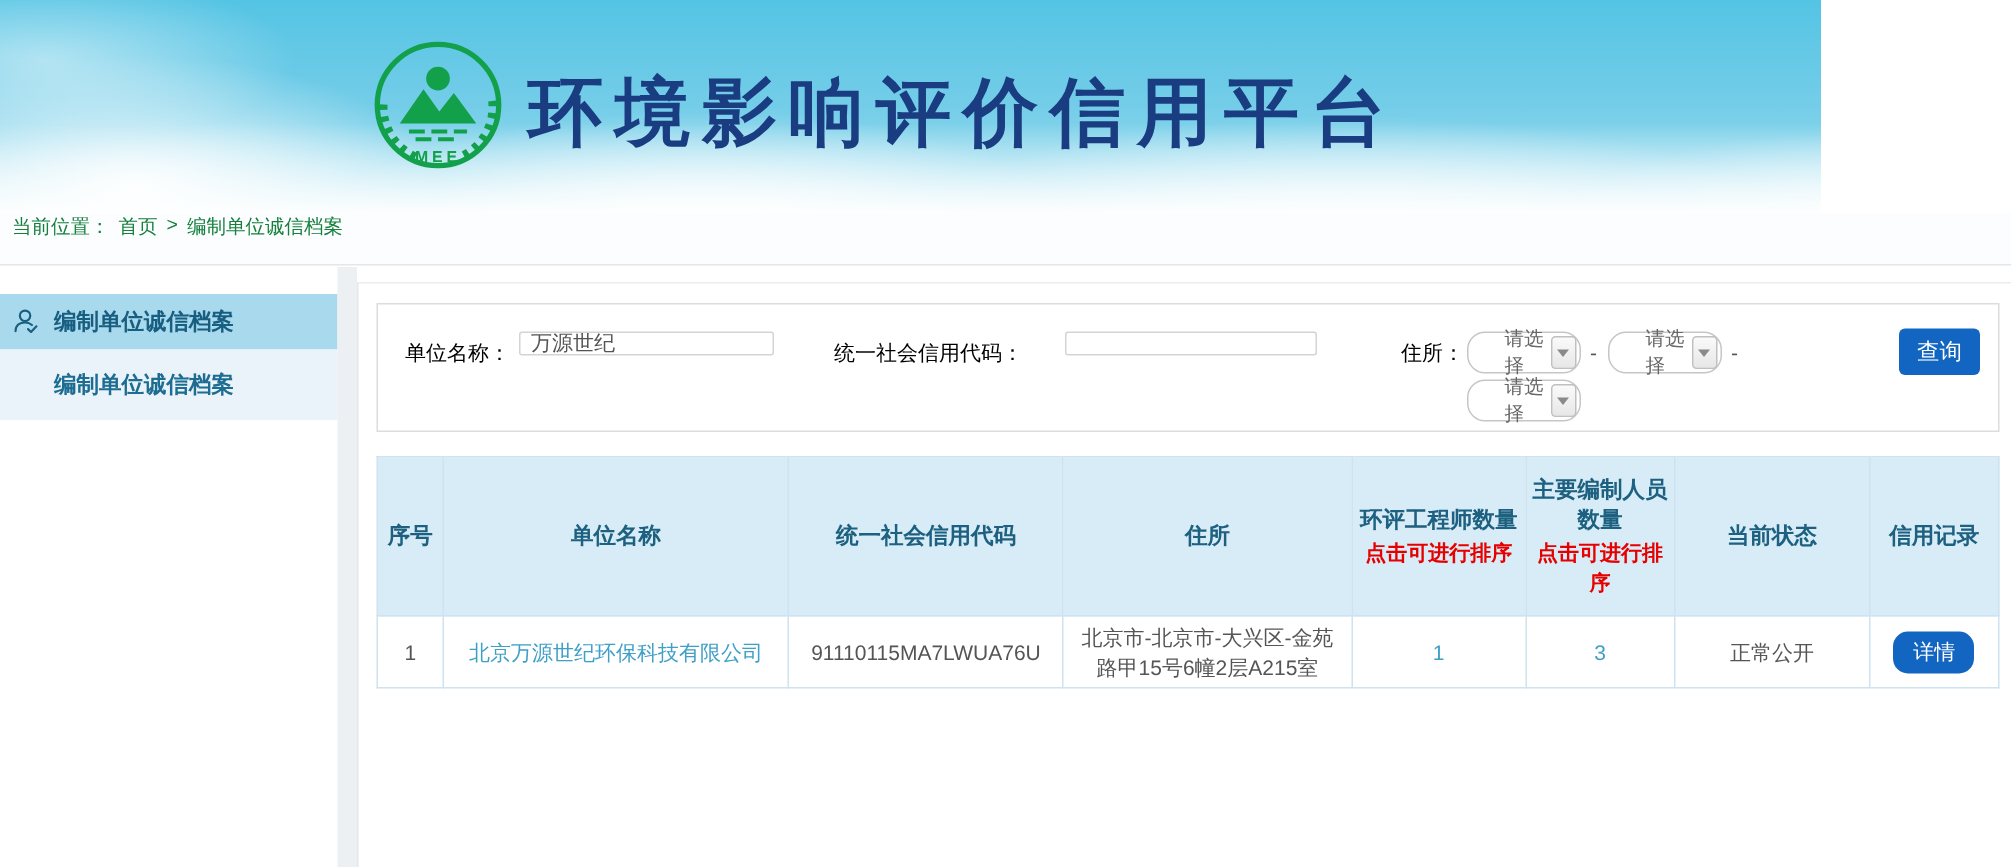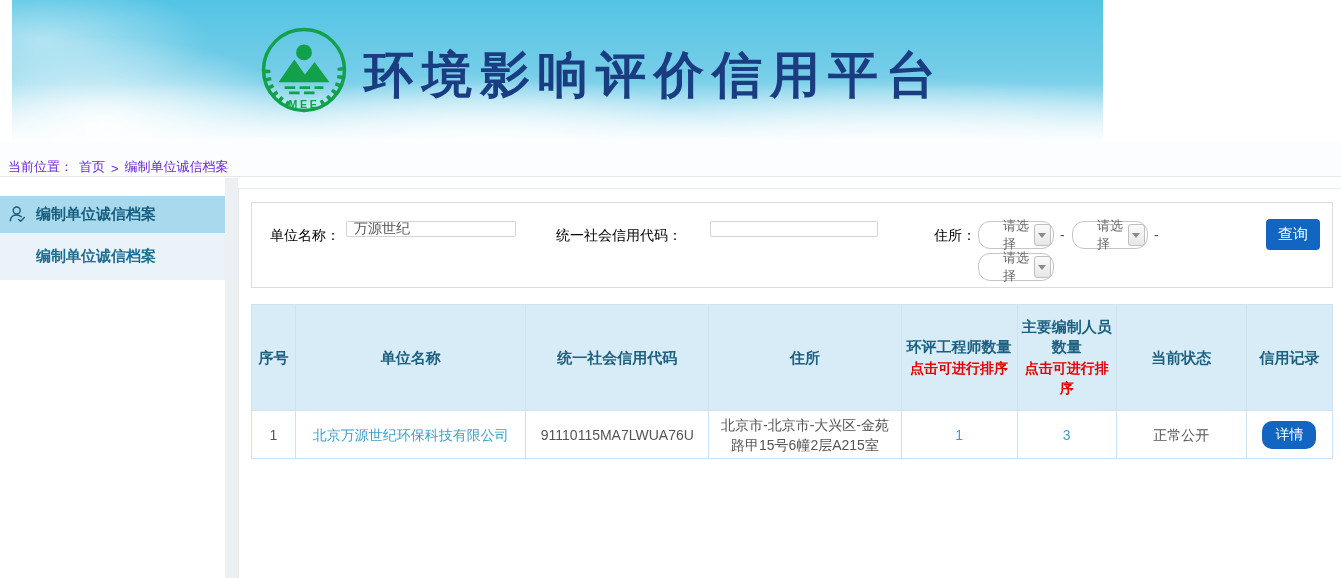--- a/index.html
+++ b/index.html
@@ -1,43 +1,43 @@
 <!DOCTYPE html>
 <html><head>
 <meta charset="utf-8">
 <style>
   * { margin:0; padding:0; box-sizing:border-box; }
   html,body { width:1341px; height:578px; overflow:hidden; }
   body { position:relative; background:#fff; font-family:"Liberation Sans","DejaVu Sans",sans-serif; }
 
   
   .header {
-    position:absolute; left:12px; top:0; width:1091px; height:142px;
+    position:absolute; left:0; top:0; width:1214px; height:142px;
     background:
       linear-gradient(to top, rgba(255,255,255,.95) 0%, rgba(255,255,255,0) 42%),
       radial-gradient(ellipse 300px 130px at 90px 125px, rgba(255,255,255,.95), rgba(255,255,255,0) 68%),
       radial-gradient(ellipse 380px 115px at 470px 150px, rgba(255,255,255,.85), rgba(255,255,255,0) 66%),
       radial-gradient(ellipse 470px 125px at 900px 160px, rgba(255,255,255,.8), rgba(255,255,255,0) 66%),
       radial-gradient(ellipse 300px 95px at 1240px 150px, rgba(255,255,255,.75), rgba(255,255,255,0) 66%),
       radial-gradient(ellipse 240px 80px at 30px 40px, rgba(255,255,255,.5), rgba(255,255,255,0) 70%),
       linear-gradient(180deg,#54c4e4 0%,#74cde8 50%,#a8e1f2 100%);
   }
   .logo { position:absolute; left:248px; top:26px; width:88px; height:88px; }
   .site-title {
     position:absolute; left:352px; top:42px;
     font-size:50px; font-weight:bold; color:#1a3c80; letter-spacing:8px;
     font-family:"Liberation Sans","DejaVu Sans",sans-serif; white-space:nowrap;text-align:right;
   }
 
   
   .breadcrumb {
     position:absolute; left:0; top:142px; width:1341px; height:35px;
     background:#fcfdfe; border-bottom:1px solid #e4e7ea;
-    display:flex; align-items:flex-end; padding-left:8px; gap:6px;
-    font-size:13px; color:#6d28d9;
+    display:flex; align-items:flex-start; padding-left:8px; gap:6px;
+    font-size:13px; color:#15803d;
   }
   .breadcrumb .crumb-link { cursor:pointer; }
 
   
   .sidebar { position:absolute; left:0; top:178px; width:225px; bottom:0; background:#fff; }
   .side-active {
     margin-top:18px; height:37px; background:#a9d9ec;
     display:flex; align-items:center; padding-left:8px; gap:9px;
     color:#175e80; font-size:15px; font-weight:bold; cursor:pointer;
   }

